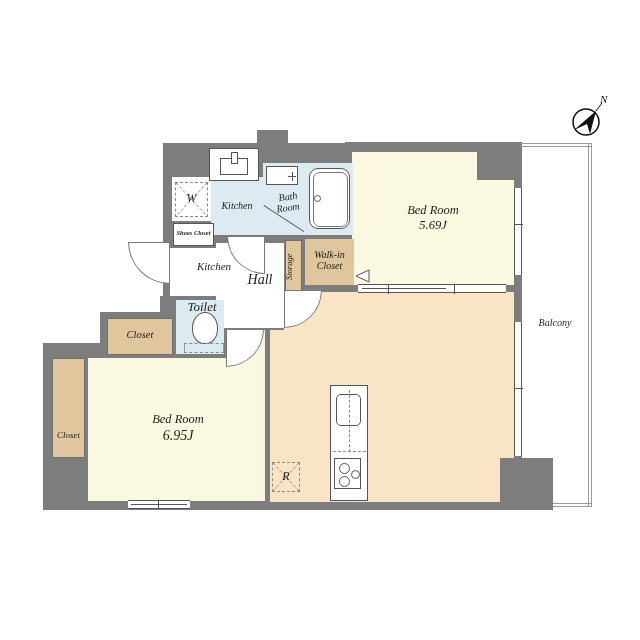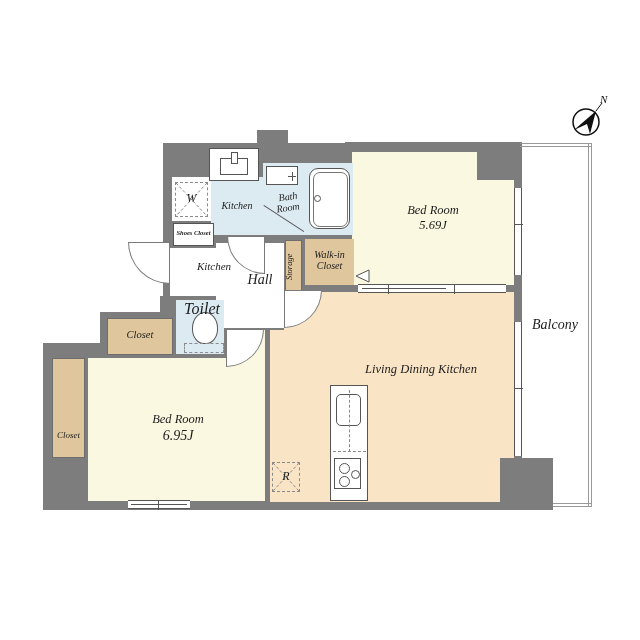--- a/index.html
+++ b/index.html
@@ -141,27 +141,26 @@
     <line x1="30" y1="19" x2="36" y2="11" stroke="#111" stroke-width="1"></line>
     <text x="34" y="11" font-size="11" font-style="italic" fill="#111" font-family="&quot;Liberation Serif&quot;,&quot;DejaVu Serif&quot;,serif">N</text>
   </svg>
 
   <div class="lbl" style="left:380px;top:203px;width:106px;font-size:12.5px;">Bed Room</div>
   <div class="lbl" style="left:380px;top:218px;width:106px;font-size:12.5px;">5.69J</div>
 
   <div class="lbl" style="left:120px;top:412px;width:116px;font-size:12.5px;">Bed Room</div>
   <div class="lbl" style="left:120px;top:428px;width:116px;font-size:14px;">6.95J</div>
 
-  <div class="lbl" style="left:336px;top:362px;width:170px;font-size:12.5px;">Living Dining Kitchen</div>
 
-  <div class="lbl" style="left:526px;top:317px;width:58px;font-size:14px;">Balcony</div>
+  <div class="lbl" style="left:526px;top:317px;width:58px;font-size:10px;">Balcony</div>
 
   <div class="lbl" style="left:166px;top:260px;width:96px;font-size:11px;">Kitchen</div>
   <div class="lbl" style="left:234px;top:272px;width:52px;font-size:14px;">Hall</div>
-  <div class="lbl" style="left:178px;top:300px;width:48px;font-size:16px;">Toilet</div>
+  <div class="lbl" style="left:178px;top:300px;width:48px;font-size:13px;">Toilet</div>
   <div class="lbl" style="left:208px;top:200px;width:58px;font-size:10px;">Kitchen</div>
 
   <div class="lbl" style="left:261px;top:191px;width:54px;font-size:10px;transform:rotate(-8deg);">Bath</div>
   <div class="lbl" style="left:261px;top:202px;width:54px;font-size:10px;transform:rotate(-8deg);">Room</div>
 
   <div class="lbl" style="left:302px;top:249px;width:55px;font-size:10px;">Walk-in</div>
   <div class="lbl" style="left:302px;top:260px;width:55px;font-size:10px;">Closet</div>
 
   <div class="lbl" style="left:285px;top:243px;width:17px;height:48px;font-size:8.5px;writing-mode:vertical-rl;transform:rotate(180deg);text-align:center;">Storage</div>
 

